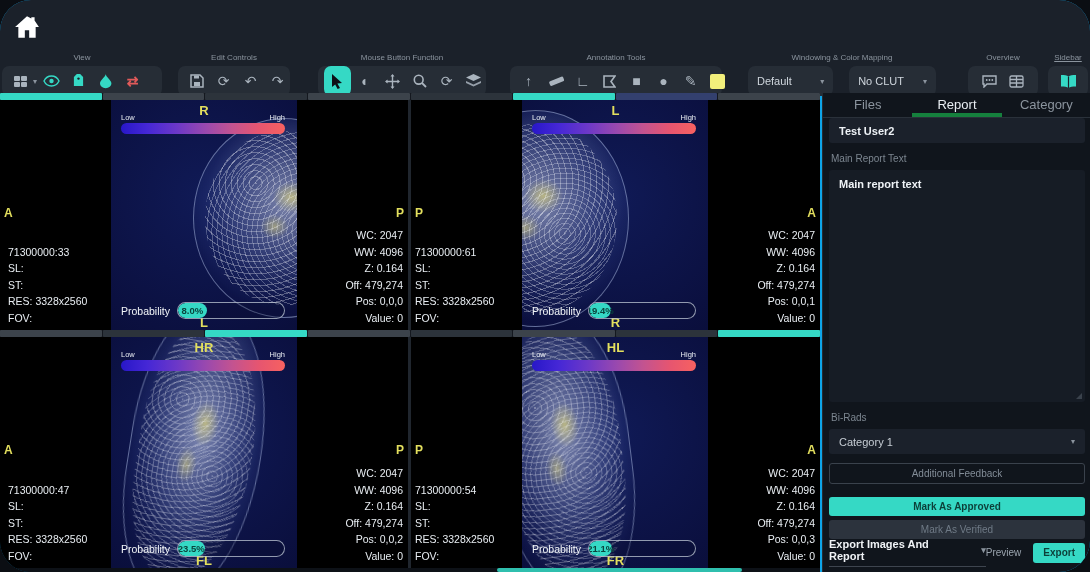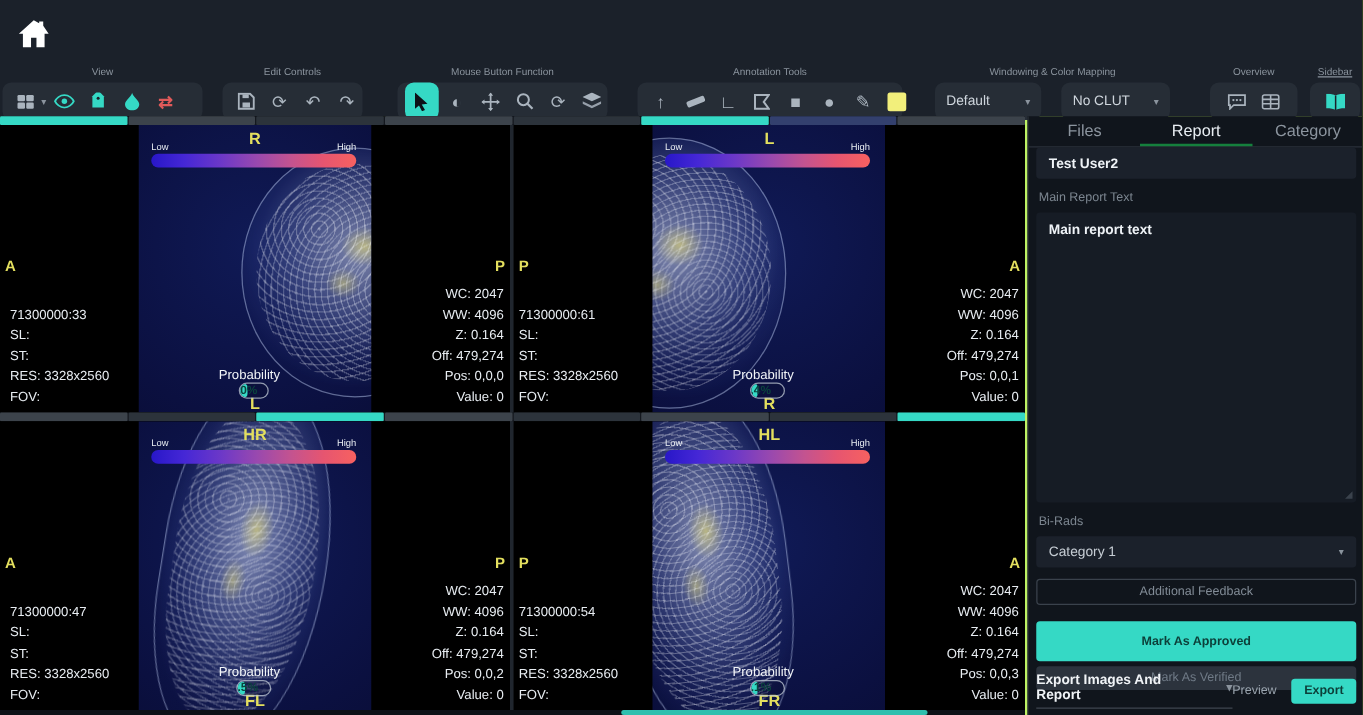--- a/index.html
+++ b/index.html
@@ -1,17 +1,17 @@
 <!DOCTYPE html>
 <html><head>
 <meta charset="utf-8">
 <style>
   html,body{margin:0;padding:0;background:#0b0e13;}
   .app{position:relative;width:1090px;height:572px;overflow:hidden;
-       background:#bef264;font-family:"Liberation Sans",sans-serif;color:#dfe5ea;
+       background:#0ea5e9;font-family:"Liberation Sans",sans-serif;color:#dfe5ea;border-radius:31px;
        -webkit-font-smoothing:antialiased;}
   
   .toolbar{position:absolute;left:0;top:0;width:1090px;height:93px;background:#1b212a;}
   .home-btn{position:absolute;left:8px;top:8px;width:38px;height:38px;display:flex;align-items:center;justify-content:center;cursor:pointer;}
   .tb-section{position:absolute;top:53px;text-align:center;}
   .tb-label{font-size:8px;color:#8b949e;margin-bottom:4px;white-space:nowrap;}
   .tb-label.underline{text-decoration:underline;}
   .tb-group{height:30px;background:#262d36;border-radius:7px;display:flex;align-items:center;padding:0 6px;gap:2px;}
   .tb-btn{width:25px;height:26px;display:flex;align-items:center;justify-content:center;border-radius:5px;
           color:#aab4be;font-size:14px;line-height:1;cursor:pointer;flex:0 0 auto;}
@@ -56,46 +56,46 @@
   .q4 .breast{left:-28px;top:-25px;width:135px;height:285px;border-radius:52% 48% 45% 55%;transform:rotate(-7deg);}
   .orient{position:absolute;color:#e3df5e;font-weight:bold;z-index:5;}
   .o-top{top:3px;left:0;right:0;text-align:center;font-size:13px;}
   .o-bottom{bottom:0px;left:0;right:0;text-align:center;font-size:13px;}
   .o-left{left:4px;top:46%;font-size:12px;}
   .o-right{right:4px;top:46%;font-size:12px;}
   .cbar-wrap{position:absolute;left:10px;right:12px;top:13px;z-index:4;}
   .cbar-labels{display:flex;justify-content:space-between;font-size:7.5px;color:#e8edf2;margin-bottom:1px;}
   .cbar{height:11px;border-radius:6px;
         background:linear-gradient(90deg,#2817c8 0%,#4527d6 16%,#6c38c8 34%,#9a49ae 52%,#c35390 68%,#e65570 84%,#f76160 100%);}
-  .prob-row{position:absolute;left:10px;right:12px;bottom:11px;display:flex;align-items:center;z-index:5;flex-direction:column;}
+  .prob-row{position:absolute;left:10px;right:12px;bottom:11px;display:flex;align-items:center;z-index:5;}
   .prob-label{font-size:10.5px;color:#f2f5f8;margin-right:7px;white-space:nowrap;}
   .pbar{flex:1;height:15px;border:1px solid rgba(205,215,225,.7);border-radius:9px;background:rgba(8,12,40,.25);overflow:hidden;}
   .pfill{height:100%;background:#35d9c5;border-radius:9px;display:flex;align-items:center;justify-content:center;
          color:#0a443d;font-size:9.5px;font-weight:bold;white-space:nowrap;}
   .stats{position:absolute;font-size:10.5px;line-height:16.5px;color:#e8edf2;z-index:5;white-space:nowrap;}
   .stats-left{left:8px;bottom:4px;text-align:left;}
   .stats-right{right:5px;bottom:4px;text-align:right;}
   
   .sidebar{position:absolute;left:822px;top:93px;width:268px;height:479px;background:#10151c;border-left:1px solid #262c33;}
   .sb-tabs{display:flex;height:24px;border-bottom:1px solid #2a313a;}
   .sb-tab{flex:1;text-align:center;font-size:13px;color:#8b949e;line-height:24px;cursor:pointer;}
-  .sb-tab.active{color:#e8edf2;border-bottom:2px solid #15803d;}
+  .sb-tab.active{color:#e8edf2;border-bottom:4px solid #15803d;}
   .sb-body{position:relative;padding:0 6px;}
   .sb-label{font-size:10px;color:#7c8690;margin:10px 2px 6px;}
   .sb-input{background:#1b212b;border-radius:3px;height:25px;display:flex;align-items:center;
             padding:0 10px;font-size:11px;color:#eef2f6;font-weight:bold;}
   .sb-textarea{background:#161c25;border-radius:3px;height:216px;padding:8px 10px;font-size:11px;
                color:#eef2f6;font-weight:bold;position:relative;}
   .sb-textarea::after{content:"";position:absolute;right:3px;bottom:3px;width:0;height:0;
                border-left:6px solid transparent;border-bottom:6px solid #3a424c;}
   .sb-select{background:#1b212b;border-radius:3px;height:25px;display:flex;align-items:center;justify-content:space-between;
              padding:0 10px;font-size:11px;color:#c6cdd4;cursor:pointer;}
   .sb-btn-outline{margin-top:9px;border:1px solid #3a424c;border-radius:3px;height:19px;display:flex;align-items:center;
              justify-content:center;font-size:10px;color:#828c97;cursor:pointer;}
-  .sb-btn-teal{margin-top:13px;background:#35d9c5;border-radius:3px;height:32px;display:flex;align-items:center;
+  .sb-btn-teal{margin-top:13px;background:#35d9c5;border-radius:3px;height:19px;display:flex;align-items:center;
              justify-content:center;font-size:10px;font-weight:bold;color:#0c3f39;cursor:pointer;}
   .sb-btn-gray{margin-top:4px;background:#2c333d;border-radius:3px;height:19px;display:flex;align-items:center;
              justify-content:center;font-size:10px;color:#6f7a86;cursor:pointer;}
   .edit-btn{position:absolute;right:4px;top:-4px;background:#35d9c5;border-radius:3px;height:17px;padding:0 9px;
             display:flex;align-items:center;font-size:10px;font-weight:bold;color:#0c3f39;cursor:pointer;}
   .sb-footer{position:absolute;left:6px;right:6px;bottom:5px;display:flex;align-items:center;}
   .exp-dd{display:flex;align-items:center;gap:34px;border-bottom:1px solid #3e454f;padding-bottom:4px;
           font-size:11px;font-weight:bold;color:#f0f3f6;cursor:pointer;}
   .exp-caret{color:#8b949e;font-size:9px;}
   .preview-btn{margin-left:auto;font-size:10px;color:#9aa4ae;cursor:pointer;}

